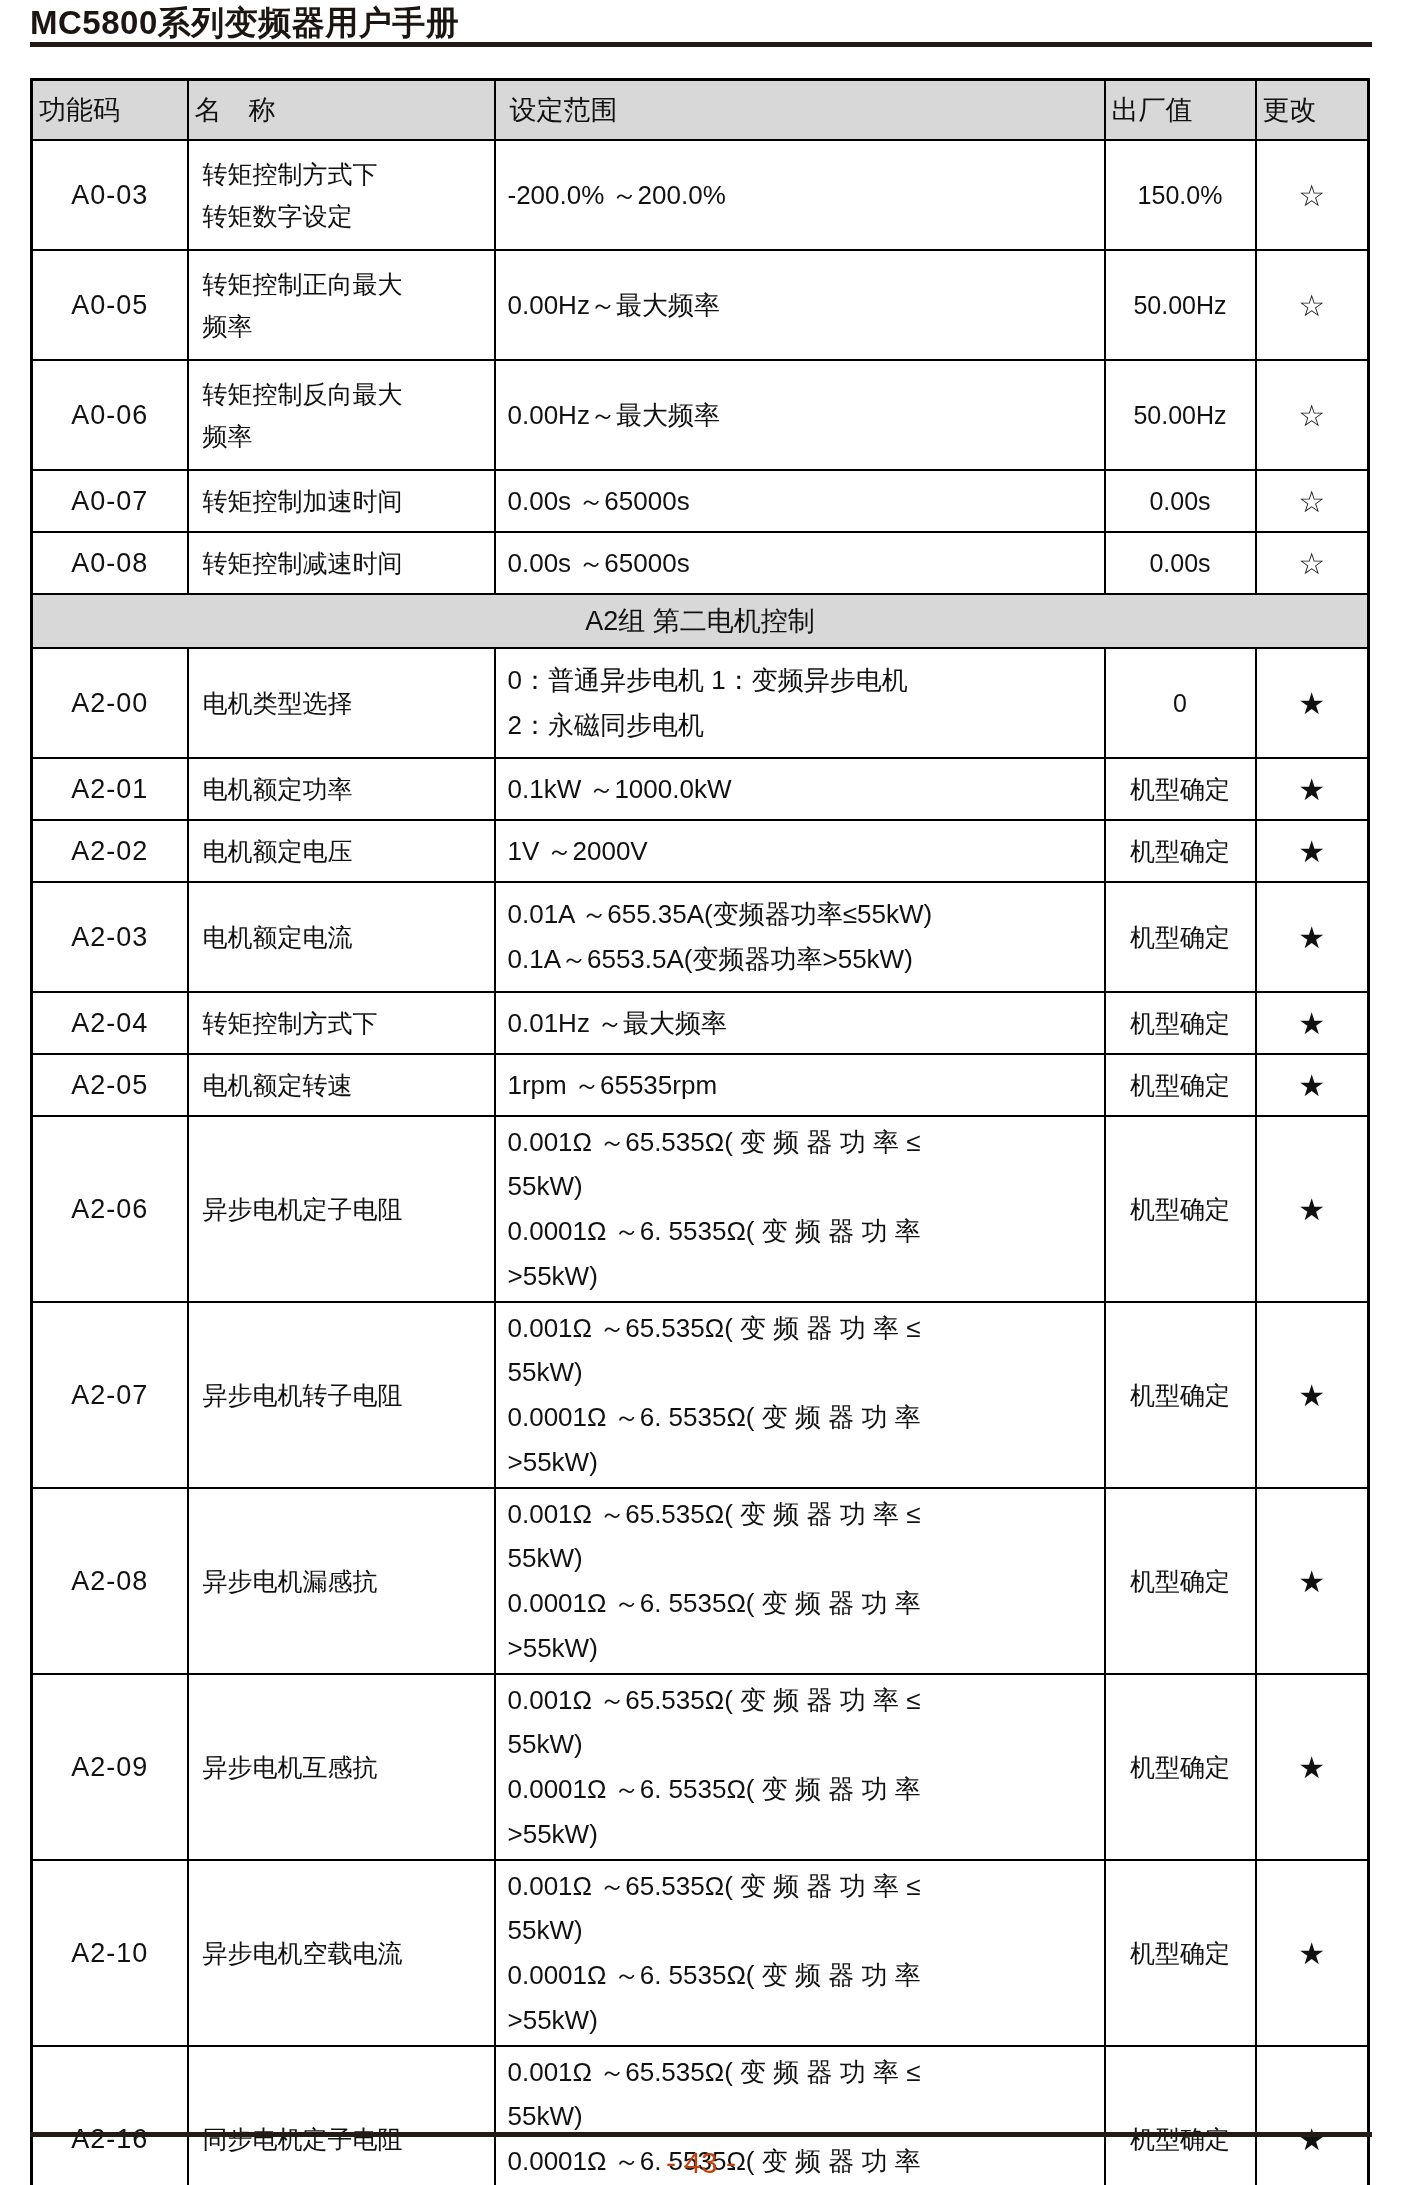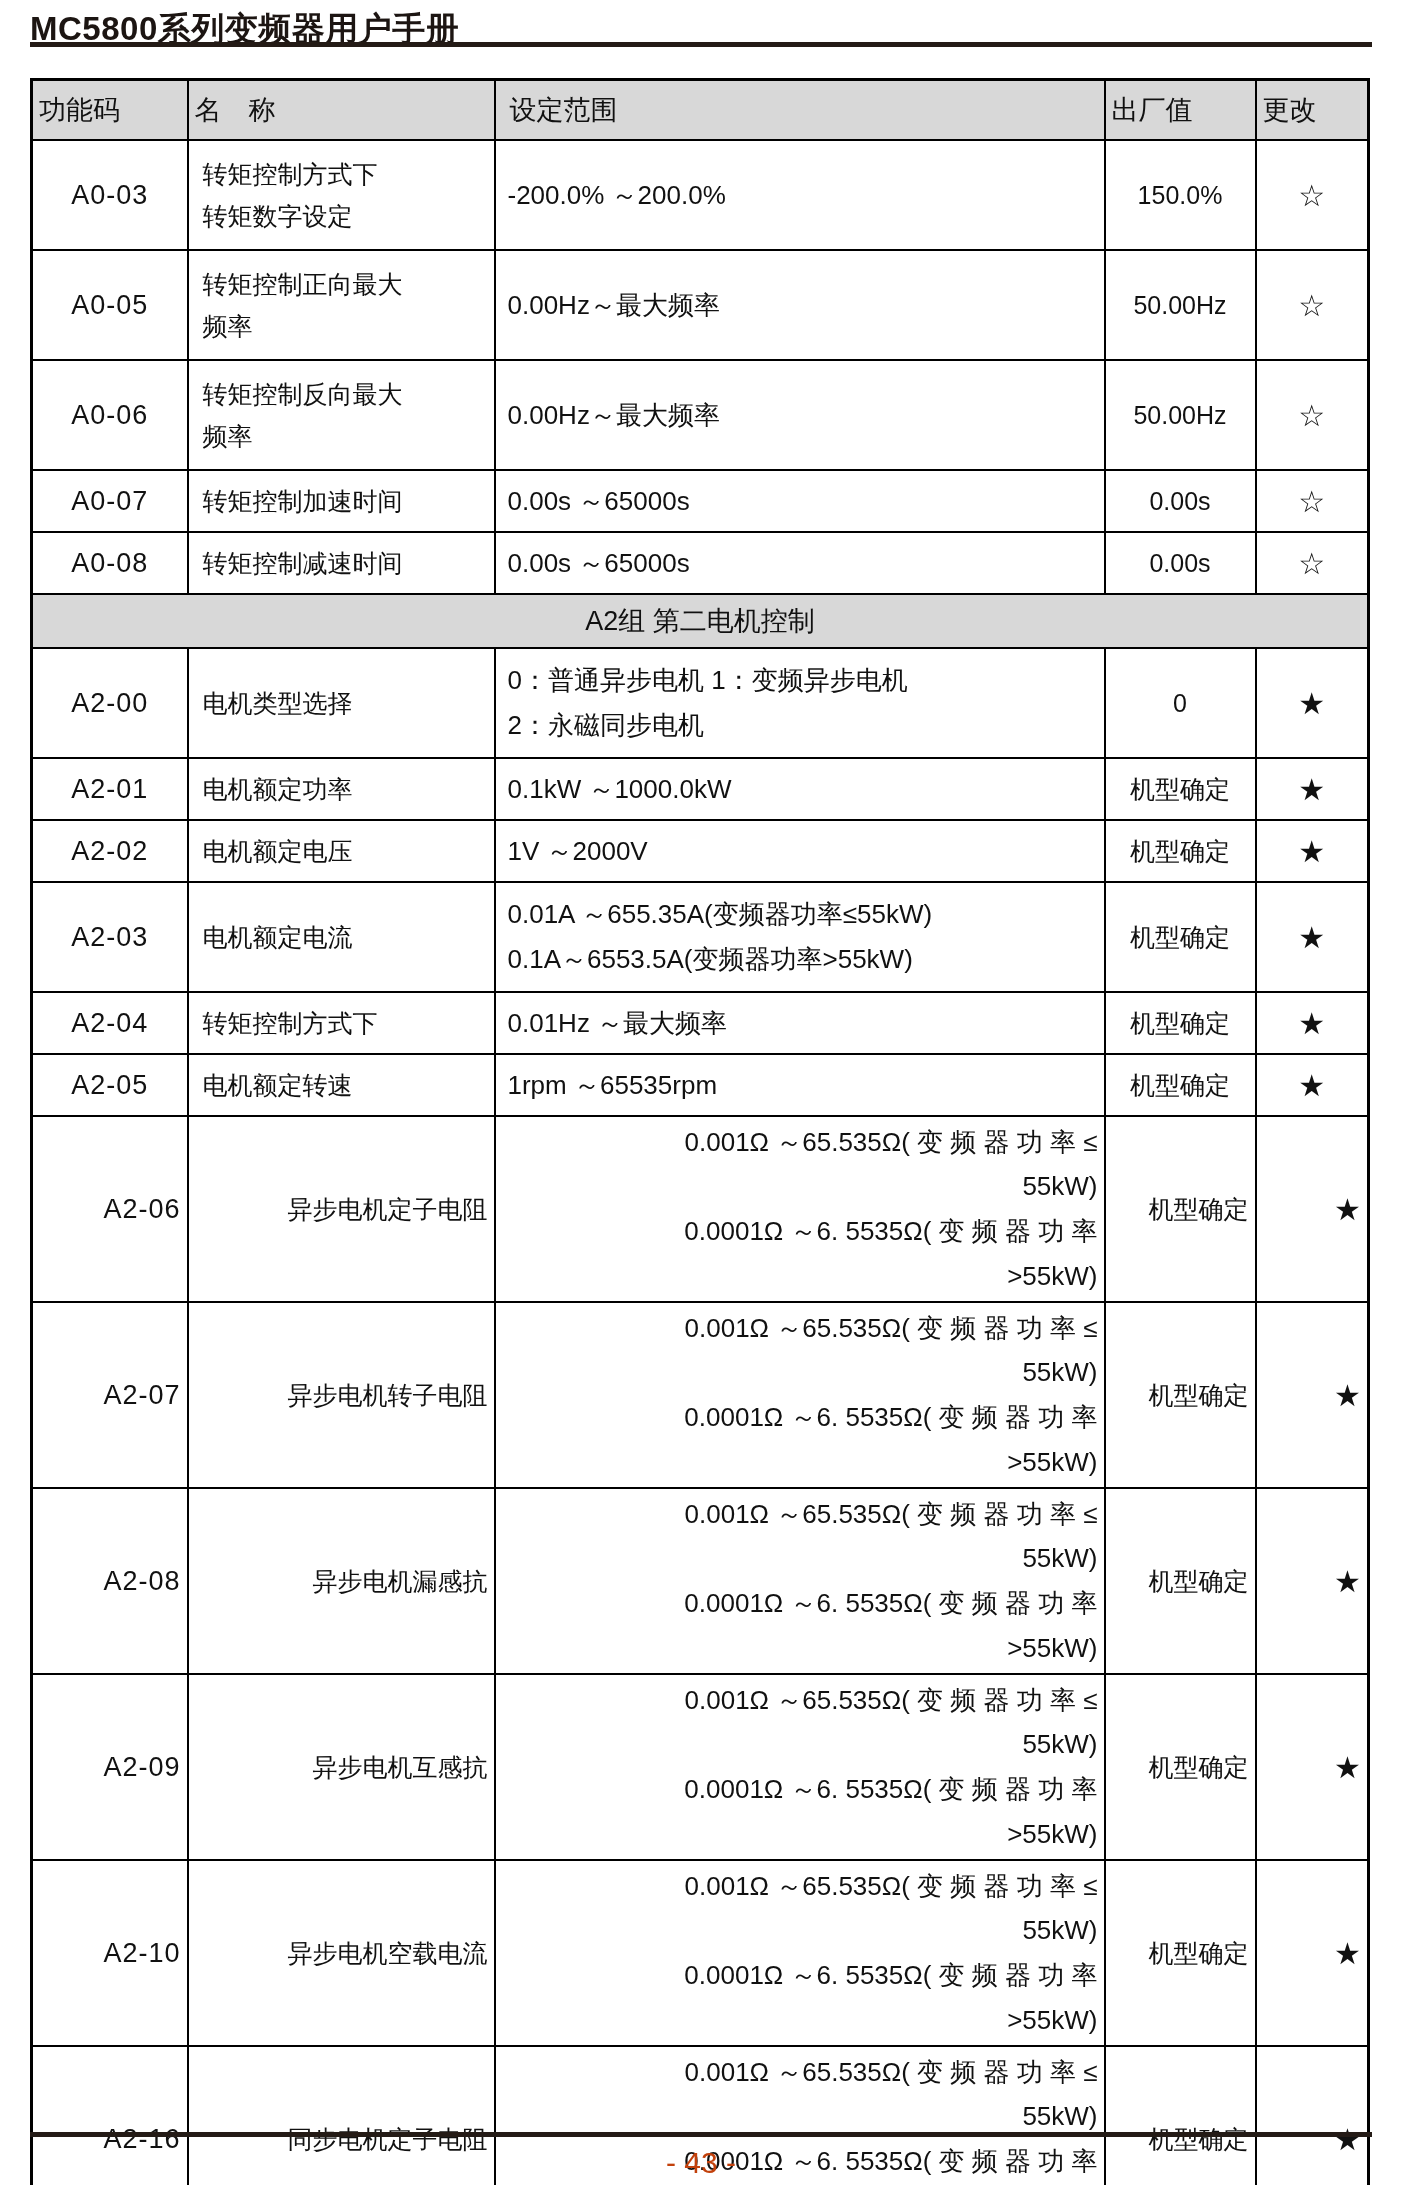--- a/index.html
+++ b/index.html
@@ -5,21 +5,21 @@
   html,body{margin:0;padding:0;background:#fff;}
   .page{
     position:relative;
     width:1402px;height:2185px;
     background:#ffffff;
     font-family:"Liberation Sans","DejaVu Sans",sans-serif;
     color:#111;
     overflow:hidden;
   }
   .doc-title{
-    position:absolute;left:30px;top:7px;
+    position:absolute;left:30px;top:1px;
     font-size:33px;font-weight:bold;color:#1c1512;
     letter-spacing:0.5px;
     font-family:"Liberation Sans","DejaVu Sans",sans-serif;
   }
   .title-rule{
     position:absolute;left:30px;top:42px;
     width:1342px;height:5px;background:#241b16;
   }
   table.param-table{
     position:absolute;left:30px;top:78px;
@@ -37,21 +37,21 @@
   .param-table thead th{
     background:#d8d8d8;
     height:54px;
     font-weight:normal;
     font-size:27px;
     text-align:left;
   }
   .param-table thead th.col-range{text-align:left;padding-left:14px;margin-left:16px;}
   tr.h1>td{height:56px;}
   tr.h2>td{height:104px;}
-  tr.h4>td{height:180px;text-align:right;}
+  tr.h4>td{height:180px;}
   td.col-code{text-align:center;font-size:27px;letter-spacing:1px;}
   td.col-name{
     text-align:left;padding-left:14px;
     white-space:pre-line;line-height:1.7;font-size:25px;
   }
   td.col-range{
     text-align:left;padding-left:12px;
     white-space:pre-line;line-height:1.72;font-size:26px;
   }
   td.col-default{text-align:center;font-size:25px;}

